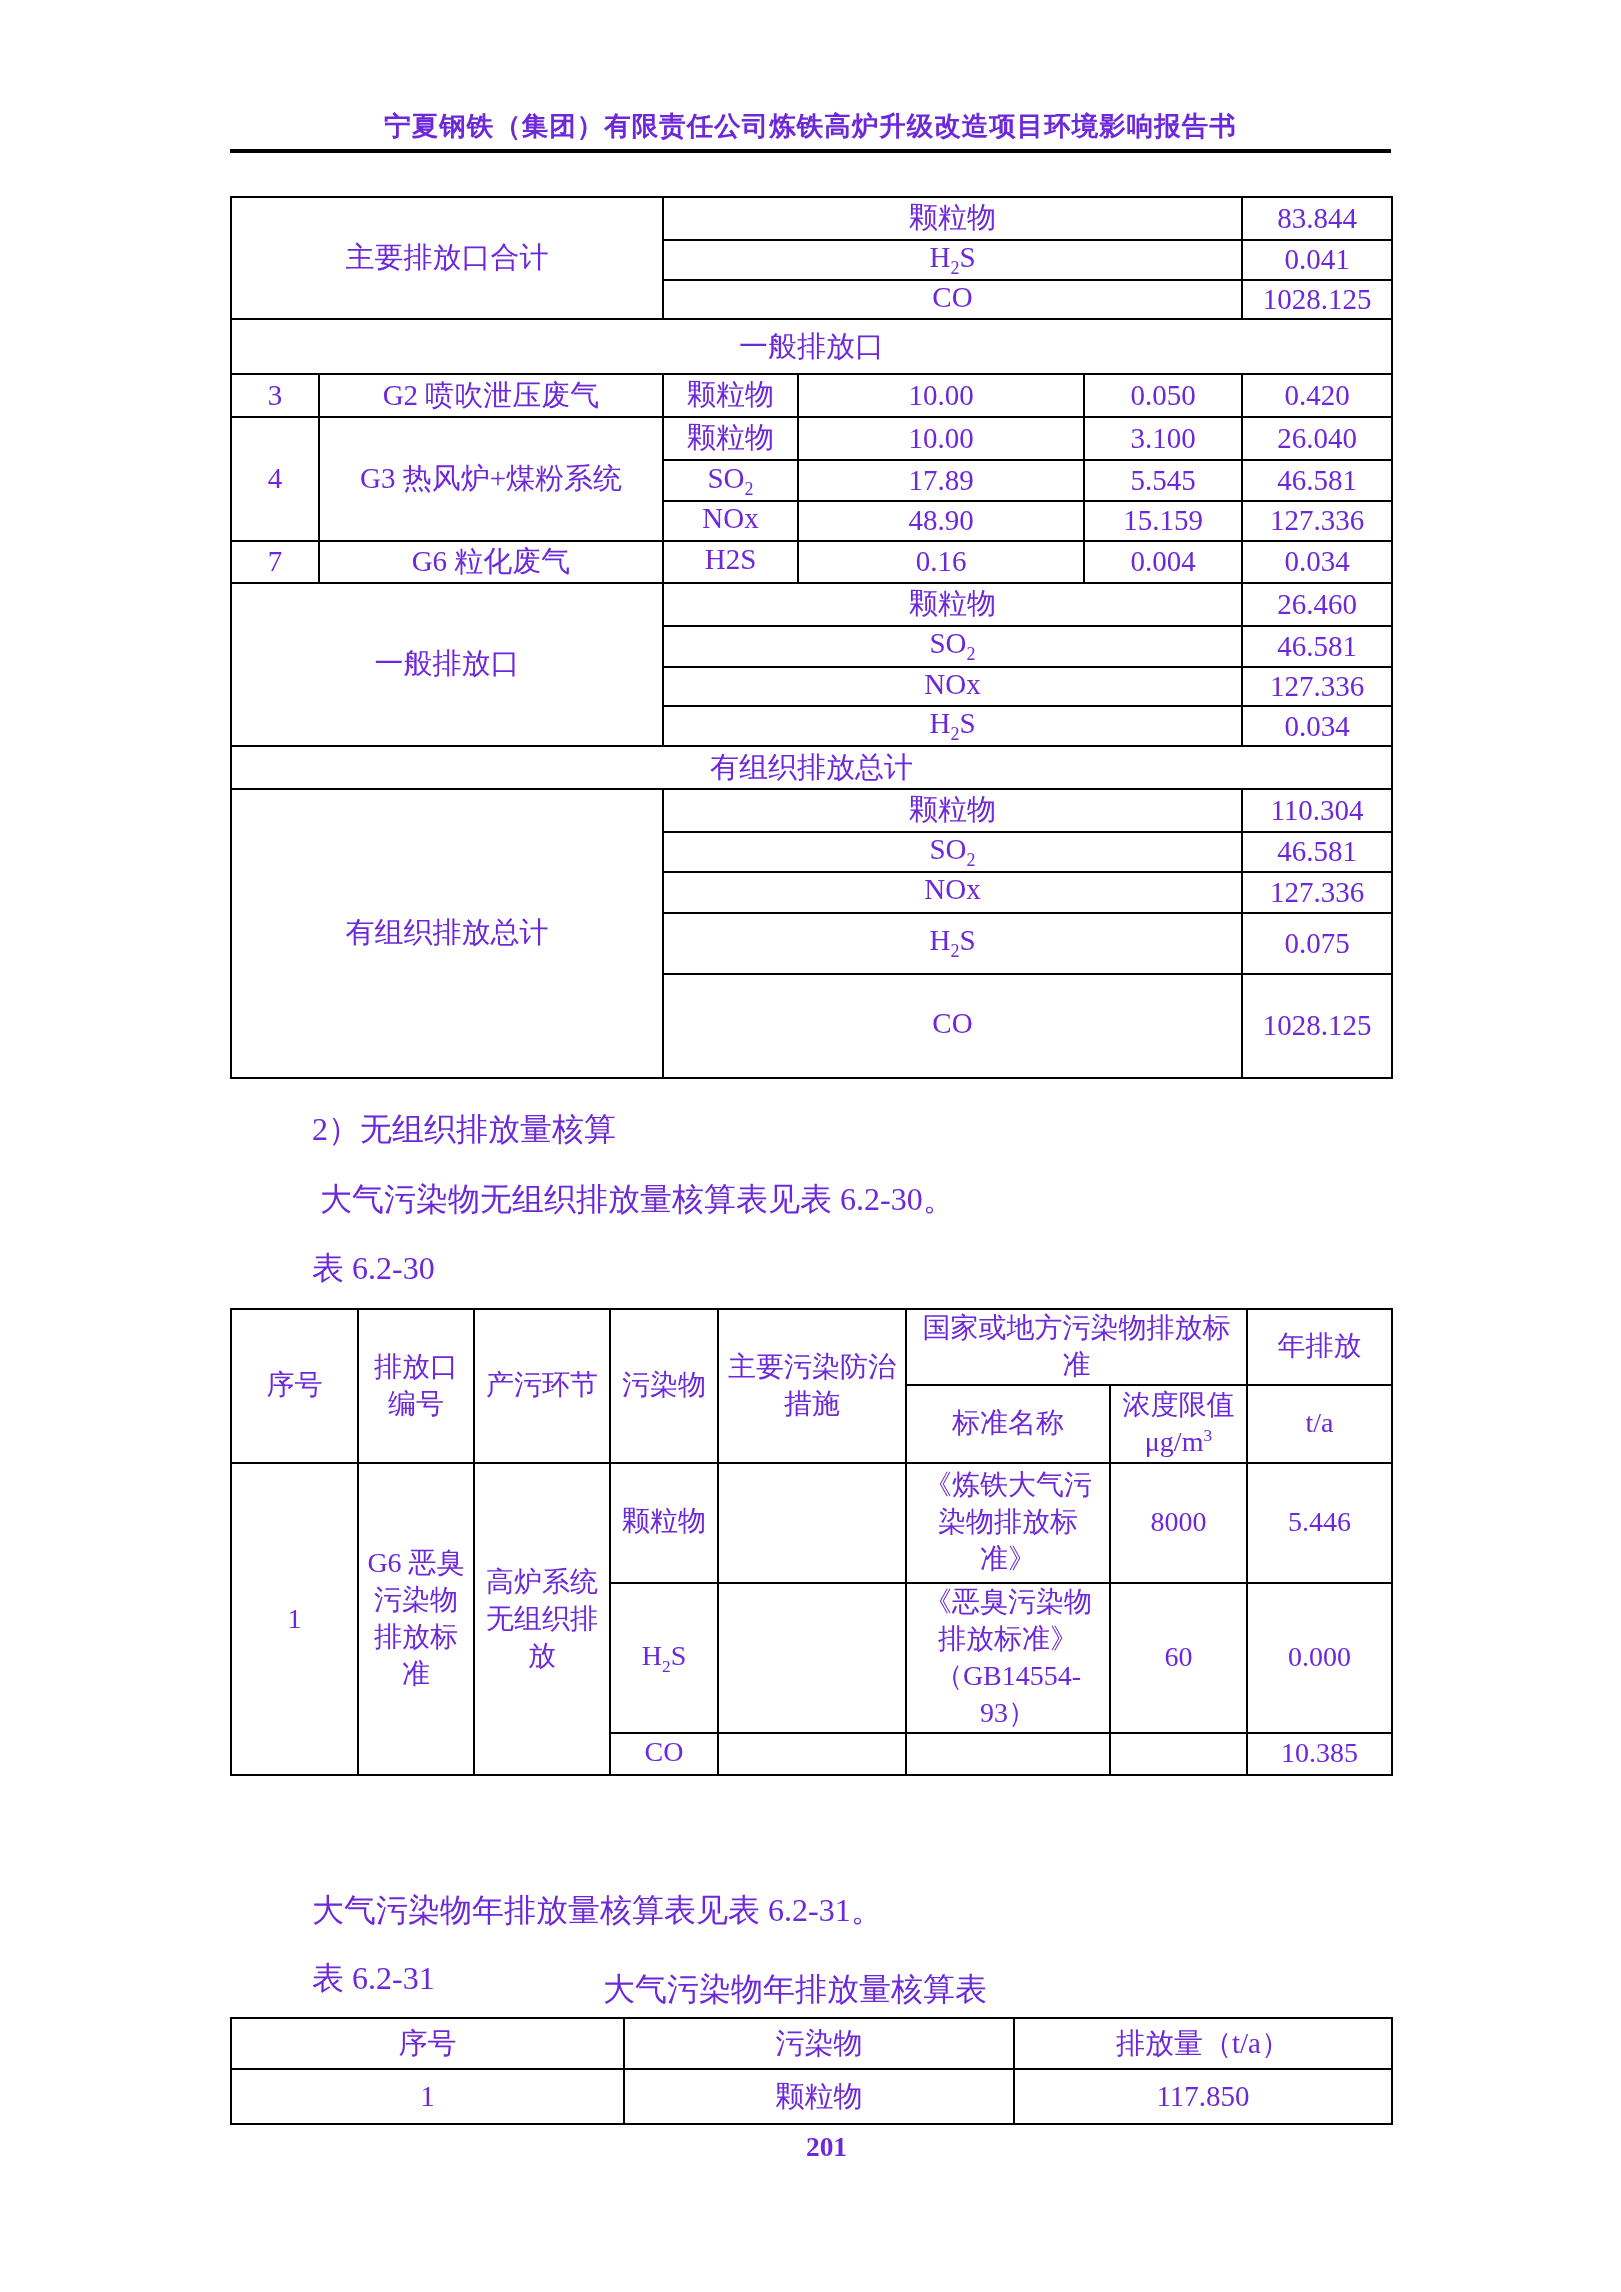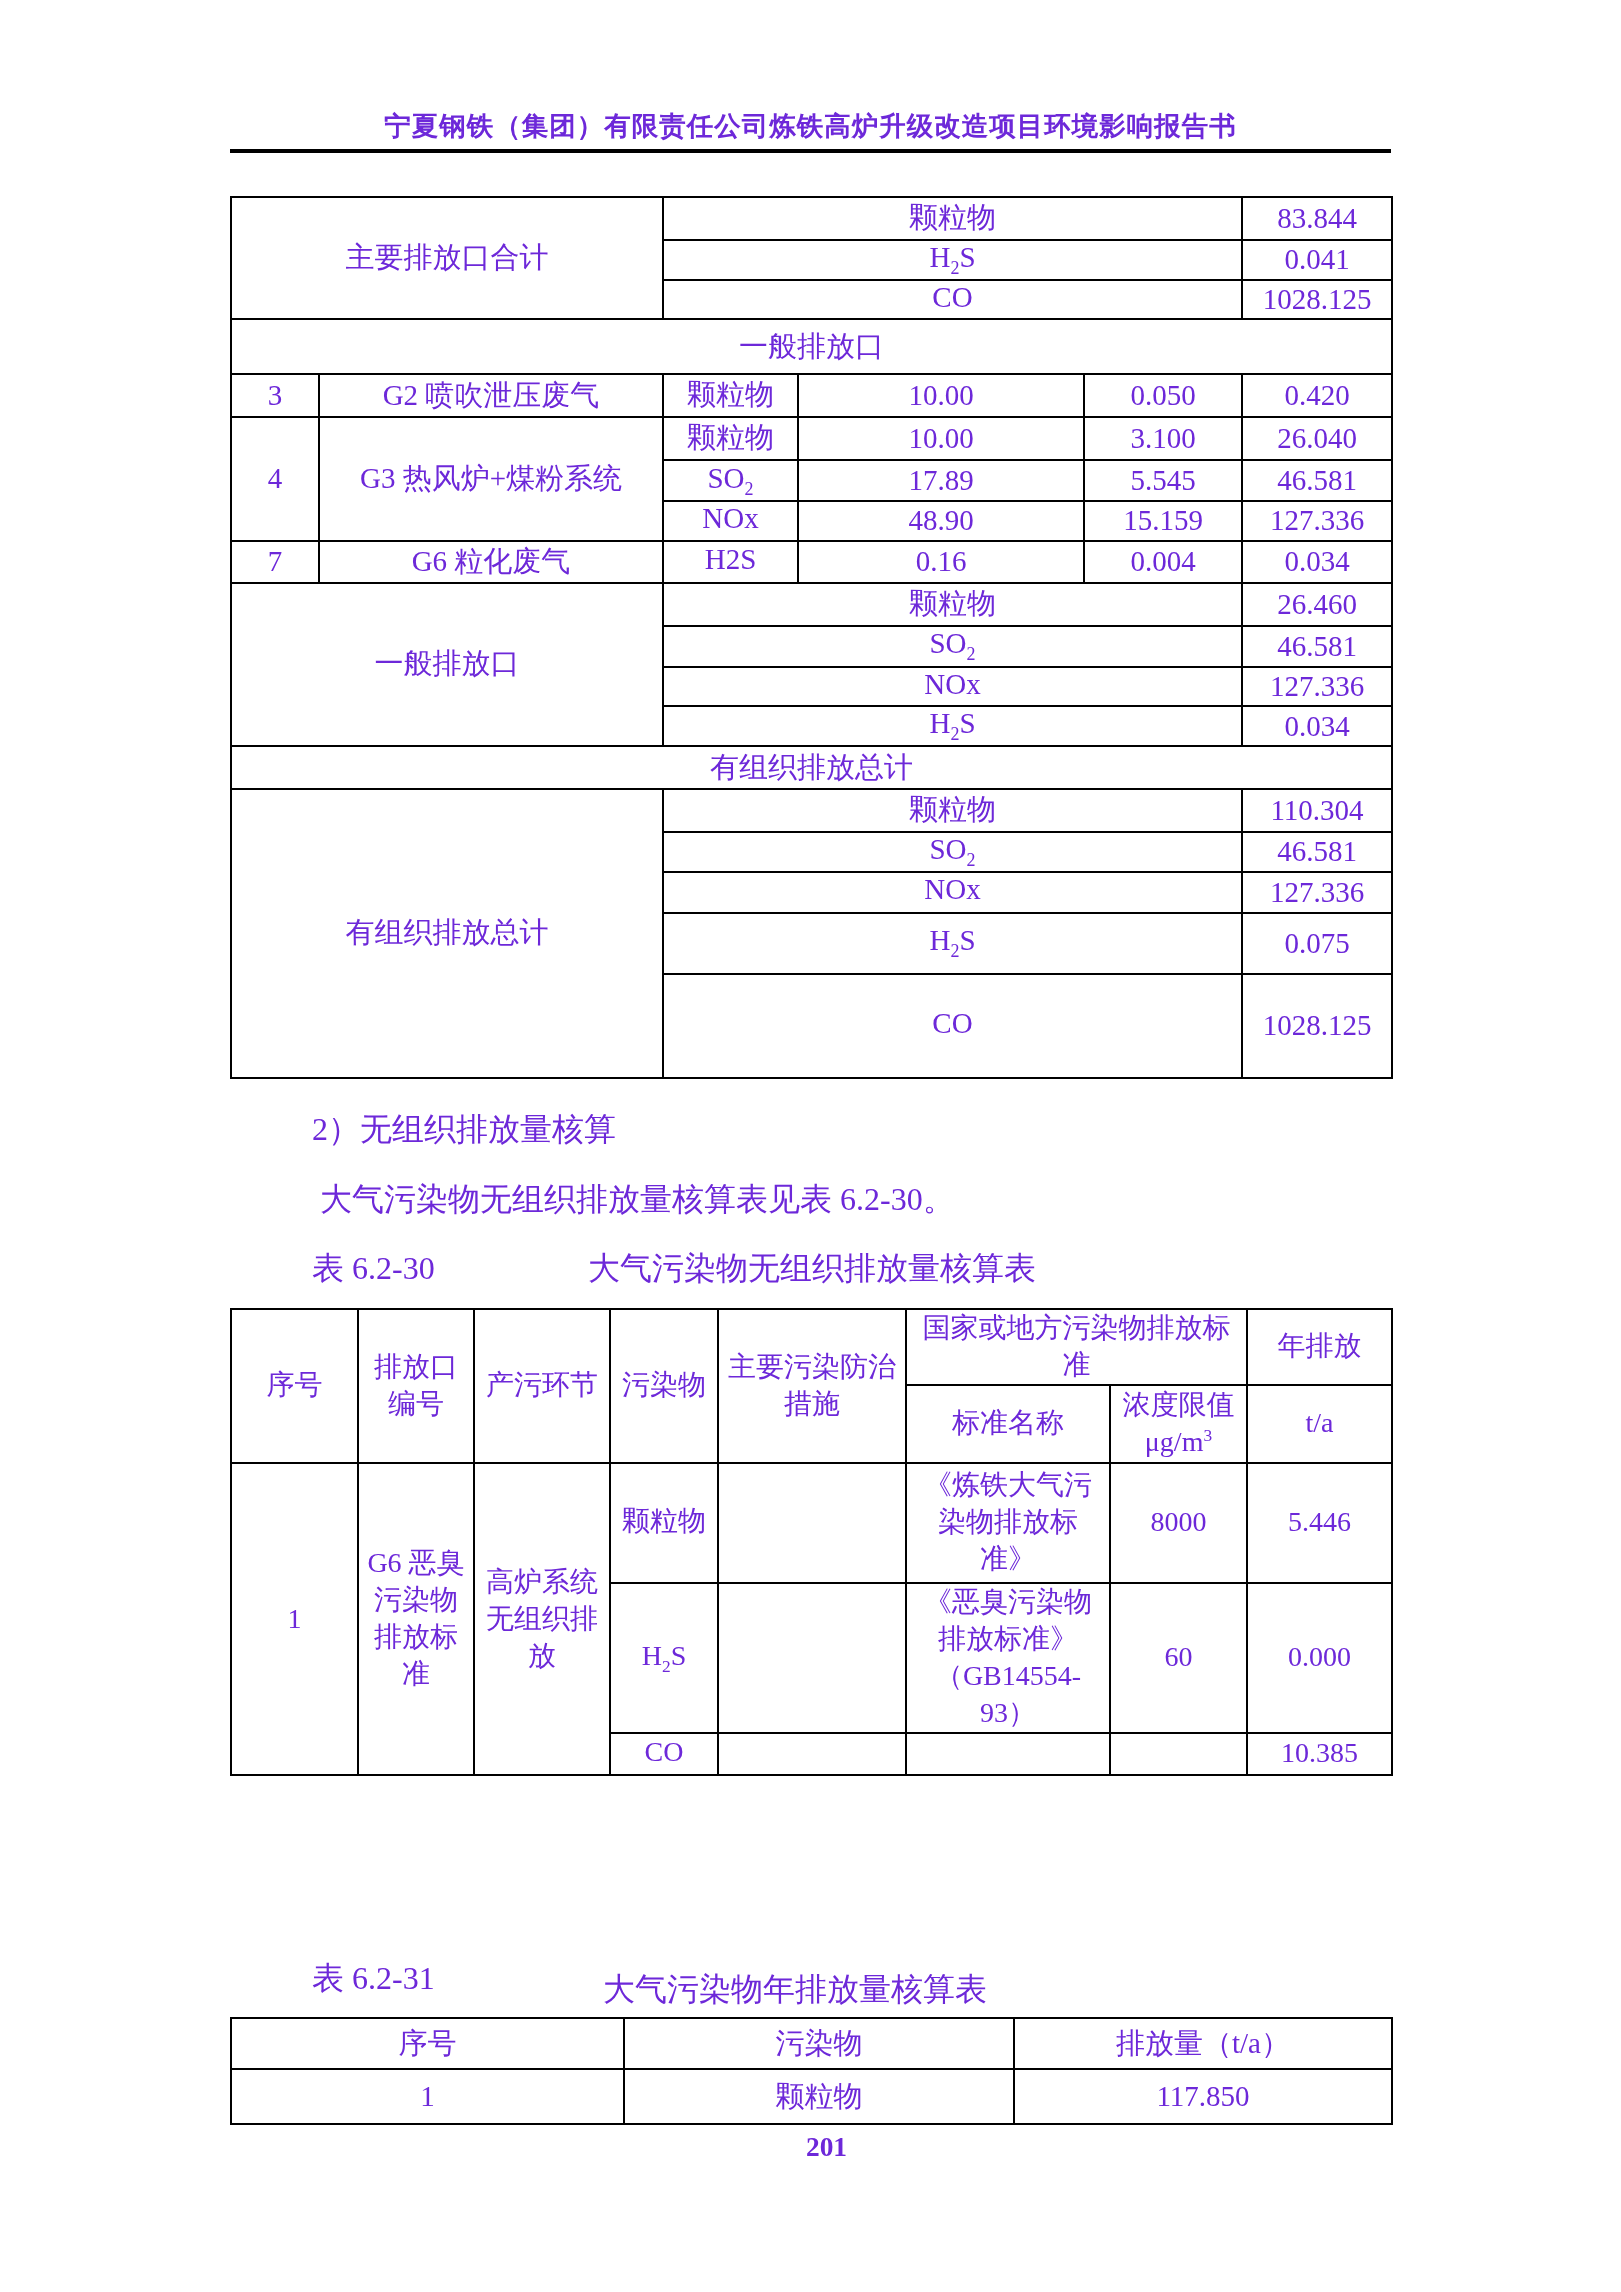--- a/index.html
+++ b/index.html
@@ -153,21 +153,20 @@
     <tr style="height:104px">
       <td colspan="3"><span>CO</span><sub></sub><span></span></td>
       <td>1028.125</td>
     </tr>
   </tbody>
     </table>
 
   <div class="text-line" style="left:312px;top:1108px">2）无组织排放量核算</div>
   <div class="text-line" style="left:320px;top:1178px">大气污染物无组织排放量核算表见表 6.2-30。</div>
   <div class="text-line" style="left:312px;top:1247px">表 6.2-30</div>
-  <div class="caption-title" style="left:588px;top:1247px">大气污染物无组织排放量核算表</div>
 
   <table class="doc-table" id="table-fugitive">
     <colgroup>
         <col style="width:127px">
         <col style="width:116px">
         <col style="width:136px">
         <col style="width:108px">
         <col style="width:188px">
         <col style="width:204px">
         <col style="width:137px">
@@ -211,20 +210,21 @@
     <tr style="height:41px">
       <td><span>CO</span><sub></sub><span></span></td>
       <td></td>
       <td></td>
       <td></td>
       <td>10.385</td>
     </tr>
   </tbody>
     </table>
 
+  <div class="text-line" style="left:312px;top:1889px">大气污染物年排放量核算表见表 6.2-31。</div>
   <div class="text-line" style="left:312px;top:1957px">表 6.2-31</div>
   <div class="caption-title" style="left:603px;top:1968px">大气污染物年排放量核算表</div>
 
   <table class="doc-table" id="table-annual">
     <colgroup>
         <col style="width:393px">
         <col style="width:390px">
         <col style="width:378px">
       </colgroup>
     <tbody>

